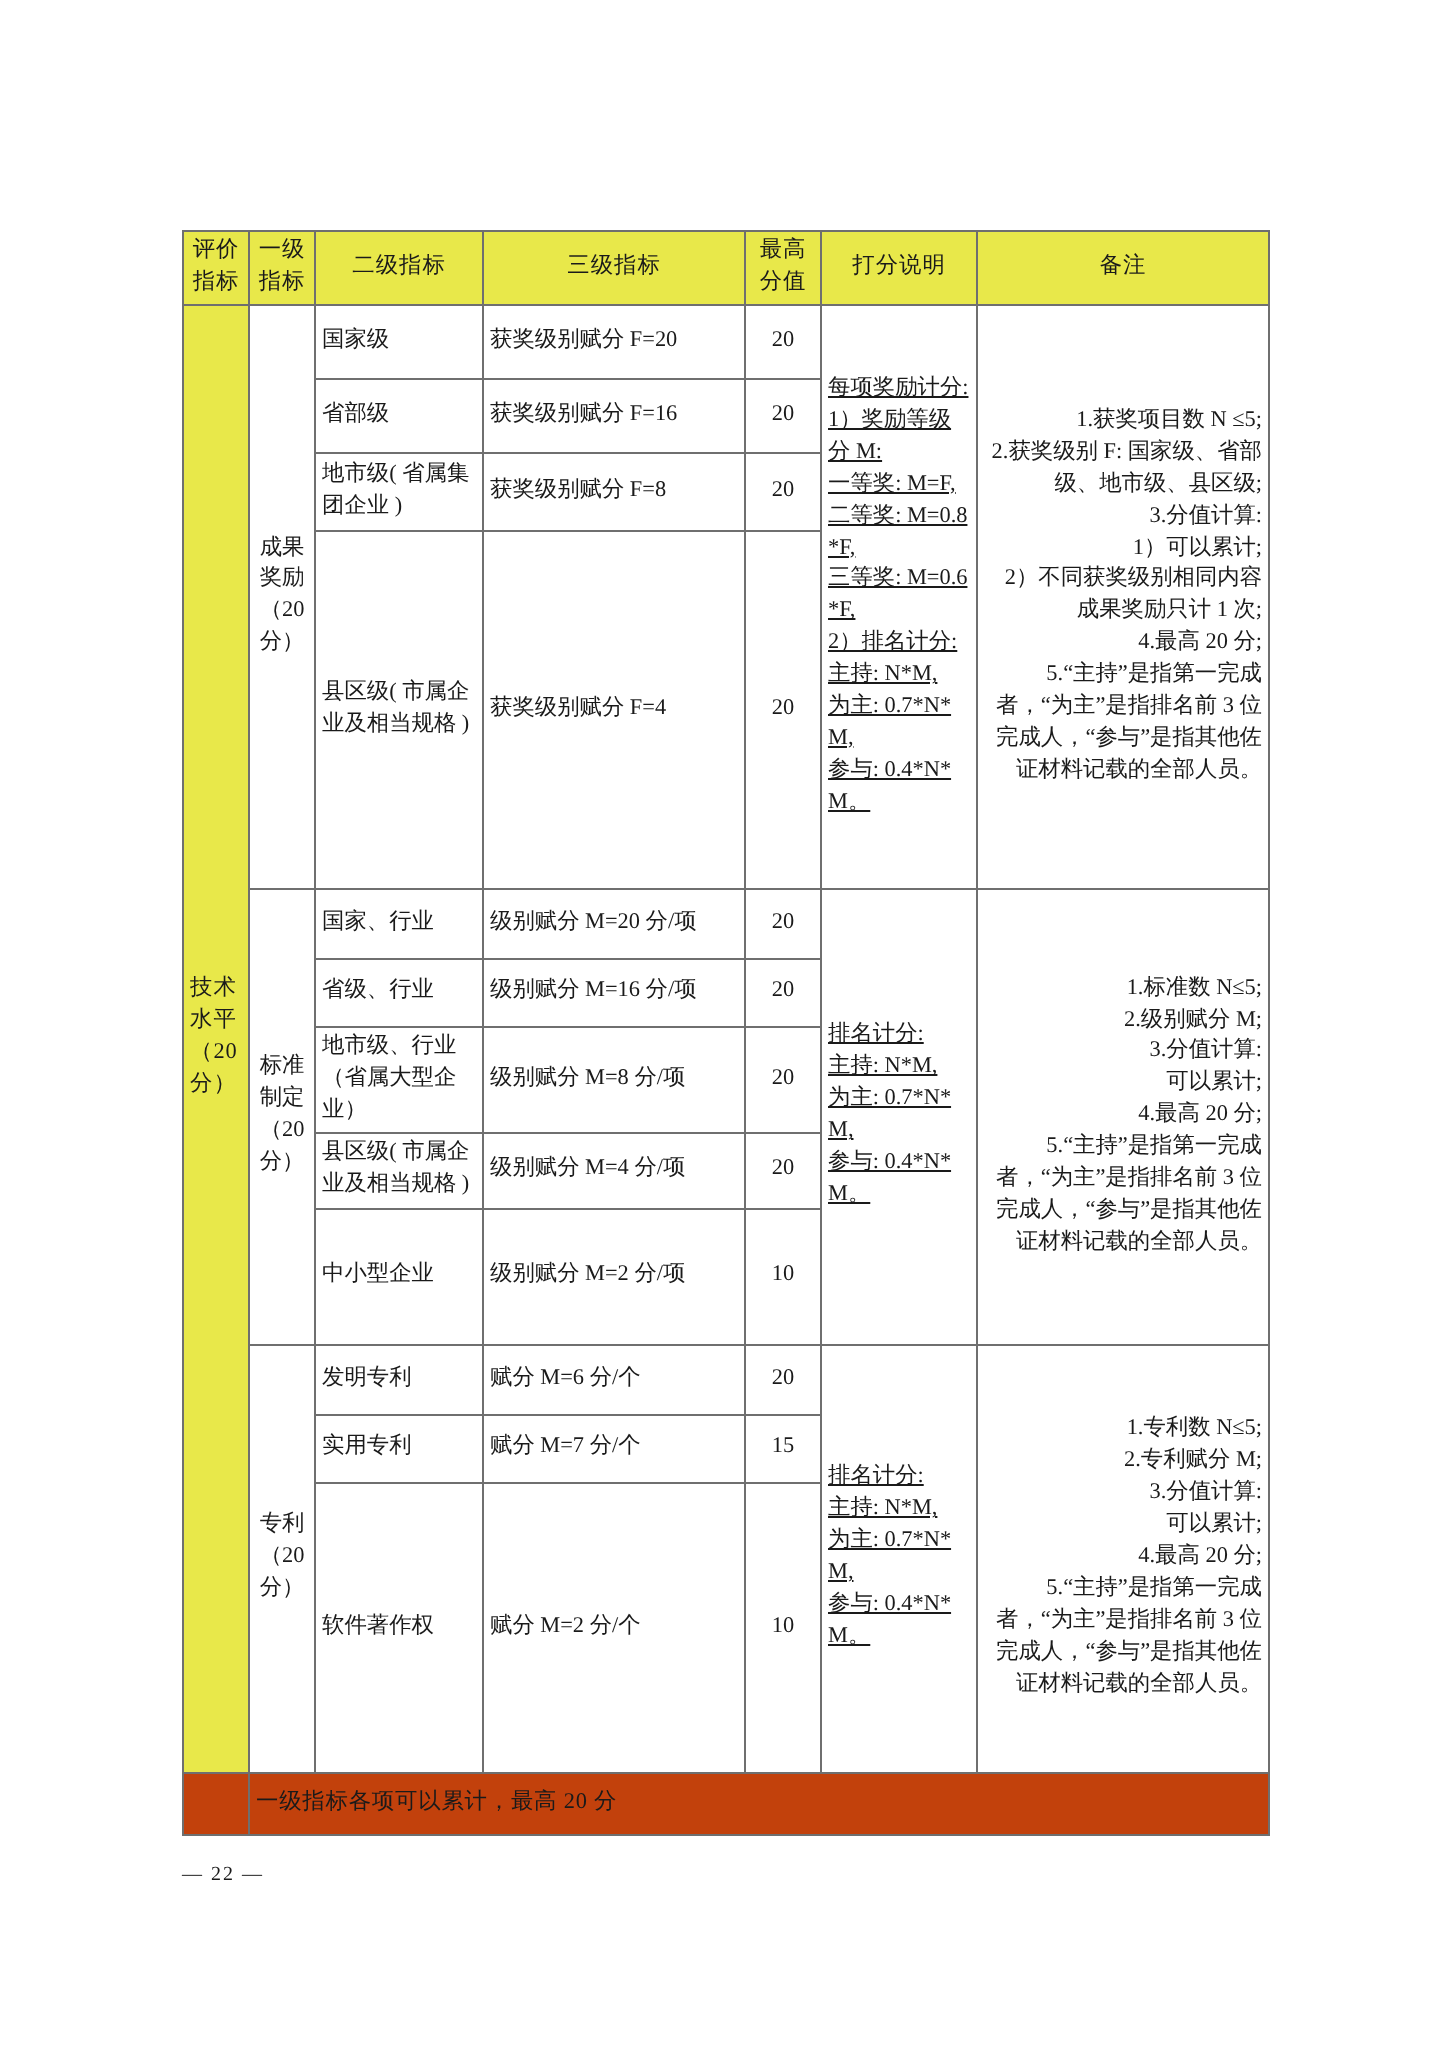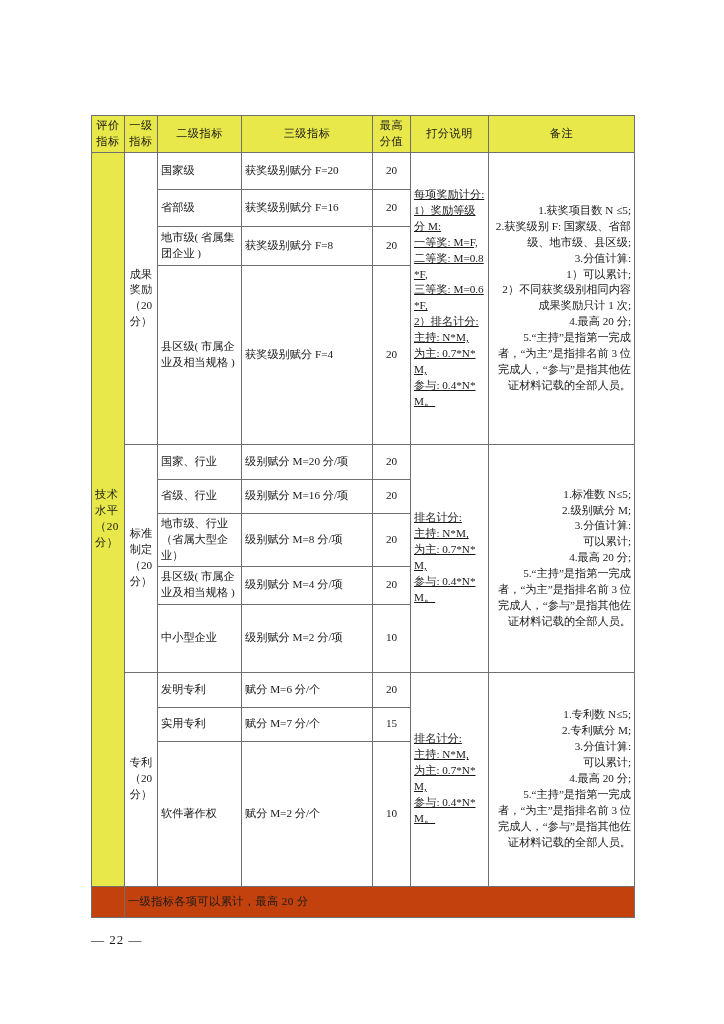--- a/index.html
+++ b/index.html
@@ -72,21 +72,21 @@
     background:#c2410c;
     text-align:left;
     padding-left:8px;
     font-size:11.4px;
     height:26px;
     letter-spacing:.4px;
   }
   .pagenum{
     position:absolute;
     left:91px; top:932px;
-    font-size:13px;
+    font-size:10px;
     letter-spacing:1px;
     color:#1a1a1a;
   }
 </style>
 </head>
 <body>
 
 <div class="page">
 
   <table class="grid">

